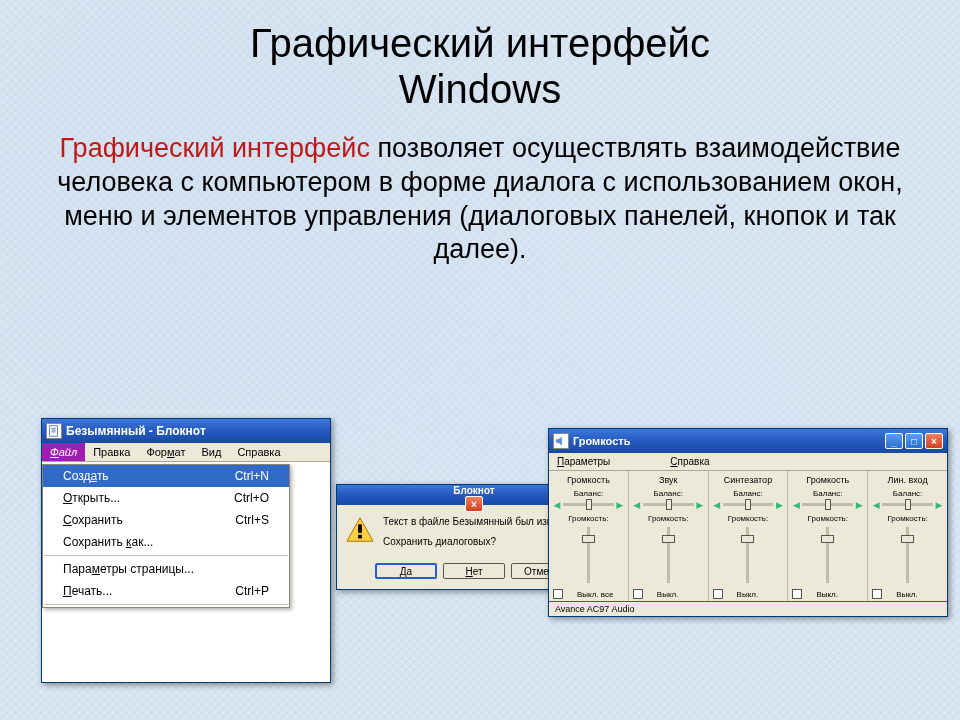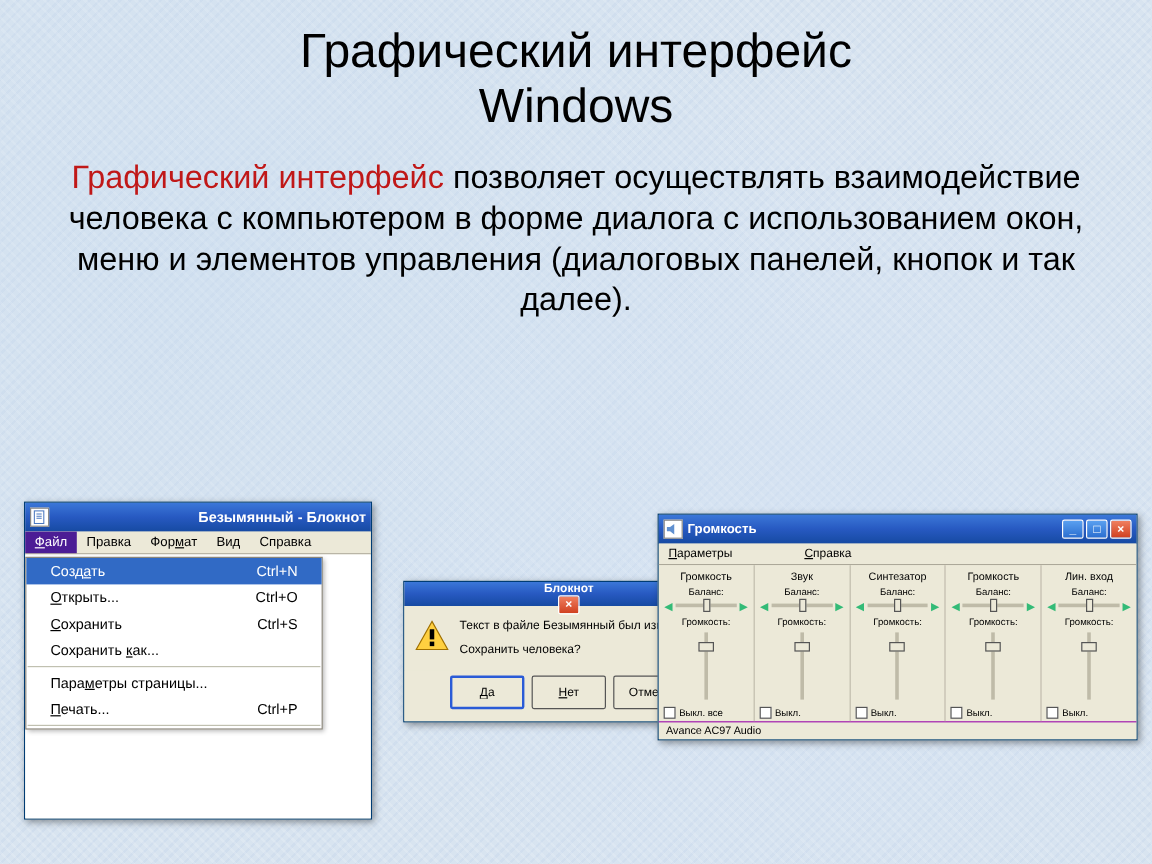--- a/index.html
+++ b/index.html
@@ -26,59 +26,59 @@
   .titlebar .tb-title { font-weight:bold; font-size:12px; flex:1; }
   .winbtns { display:flex; gap:2px; }
   .winbtn { width:18px; height:16px; border:1px solid #fff; border-radius:2px; display:flex; align-items:center; justify-content:center; font-size:10px; font-weight:bold; color:#fff; }
   .winbtn.min { background:linear-gradient(to bottom,#5aa0f0,#2b6ed0); }
   .winbtn.max { background:linear-gradient(to bottom,#5aa0f0,#2b6ed0); }
   .winbtn.close { background:linear-gradient(to bottom,#f08060,#d04020); }
 
   .menubar { background:#ece9d8; display:flex; border-bottom:1px solid #aca899; }
   .menubar .mi { padding:3px 8px; cursor:default; }
   .menubar .mi u { text-decoration:underline; }
-  .menubar .mi.active { background:#4c1d95; color:#fff; }
+  .menubar .mi.active { background:#a21caf; color:#fff;font-style:italic; }
 
   .dropdown { position:absolute; left:0; top:45px; width:248px; background:#fff; border:1px solid #8a867a; box-shadow:2px 2px 4px rgba(0,0,0,0.3); }
   .dropdown .dmi { display:flex; justify-content:space-between; padding:4px 20px 4px 20px; font-size:12px; }
   .dropdown .dmi.hover { background:#316ac5; color:#fff; }
   .dropdown .sep { height:1px; background:#c0c0b0; margin:2px 1px; }
   .dropdown .dmi .kb { margin-left:auto; padding-left:20px; }
   .dropdown .dmi u { text-decoration:underline; }
 
-  .notepad { left:20px; top:418px; width:290px;text-align:right; }
+  .notepad { left:41px; top:418px; width:290px; }
 
   
   .dialog { left:336px; top:484px; width:276px; }
   .dialog .titlebar { height:20px;flex-direction:column; }
   .dialog-body { background:#ece9d8; padding:10px 8px 10px 8px; display:flex; gap:8px; }
   .warn-icon { width:30px; height:30px; flex-shrink:0; }
   .warn-icon svg { width:30px; height:30px; }
   .dlg-text { font-size:10px; line-height:1.4; }
   .dlg-btns { display:flex; gap:6px; justify-content:center; padding:4px 0 10px; background:#ece9d8; }
-  .dlg-btns button { width:62px; height:28px; font-size:10px; background:#ece9d8; border:1px solid #555; border-radius:2px; }
+  .dlg-btns button { width:62px; height:16px; font-size:10px; background:#ece9d8; border:1px solid #555; border-radius:2px; }
   .dlg-btns button.default { border:2px solid #2a5bd7; }
 
   
   .mixer { left:548px; top:428px; width:400px; font-size:9px; }
   .mixer .menubar { font-size:10px;gap:44px; }
   .mixer-body { background:#ece9d8; display:flex; }
   .chan { flex:1; border-right:1px solid #c0bcac; padding:4px 4px 2px; text-align:center; }
   .chan:last-child { border-right:none; }
   .chan-title { font-size:9px; margin-bottom:4px; }
   .bal-row { font-size:8px; margin-bottom:1px; }
   .bal-track { height:8px; display:flex; align-items:center; justify-content:space-between; margin:2px 0 6px; }
   .bal-track .spk { width:8px; height:8px; color:#3b7; font-size:9px; }
   .bal-track .track { flex:1; height:3px; background:#bfbba8; margin:0 2px; position:relative; }
   .bal-track .thumb { position:absolute; top:-4px; left:45%; width:6px; height:11px; background:#ece9d8; border:1px solid #555; }
   .vol-label { font-size:8px; margin-bottom:2px; }
   .vslider { height:60px; display:flex; justify-content:center; align-items:center; }
   .vslider .vtrack { width:3px; height:56px; background:#bfbba8; position:relative; }
   .vslider .vthumb { position:absolute; left:-5px; top:8px; width:13px; height:8px; background:#ece9d8; border:1px solid #555; }
-  .mute-row { display:flex; align-items:flex-end; gap:3px; font-size:8px; margin-top:4px; }
+  .mute-row { display:flex; align-items:flex-end; gap:14px; font-size:8px; margin-top:4px; }
   .chk { width:10px; height:10px; border:1px solid #555; background:#fff; display:inline-block; }
   .status { border-top:1px solid #a21caf; background:#ece9d8; font-size:9px; padding:2px 6px; }
 </style>
 </head>
 <body>
 
 <div class="title">
   <span>Графический интерфейс</span><br>
   <span>Windows</span>
 </div>
@@ -146,21 +146,21 @@
   <div class="dialog-body">
     <span class="warn-icon">
       <svg viewBox="0 0 32 32">
           <polygon points="16,3 30,28 2,28" fill="#ffd040" stroke="#a07000" stroke-width="1"></polygon>
           <rect x="14" y="10" width="4" height="9" fill="#000"></rect>
           <rect x="14" y="21" width="4" height="4" fill="#000"></rect>
         </svg>
     </span>
     <div class="dlg-text">
       <div>Текст в файле Безымянный был изменен.</div>
-      <div style="margin-top:6px;">Сохранить человека?</div>
+      <div style="margin-top:6px;">Сохранить диалоговых?</div>
     </div>
   </div>
   <div class="dlg-btns">
     <button class="default"><u>Д</u>а</button>
     <button><u>Н</u>ет</button>
     <button>Отмена</button>
   </div>
 </div>
 
 <div class="win mixer">

